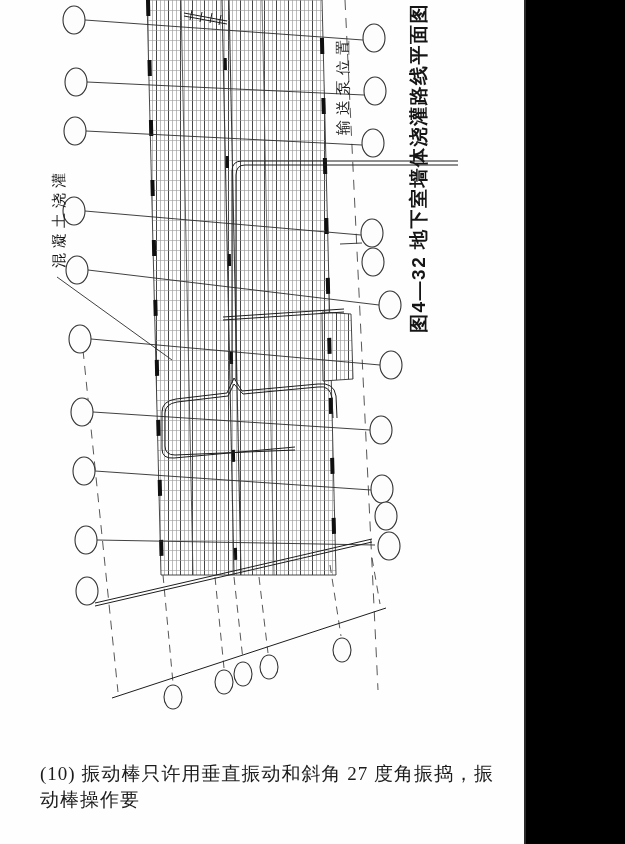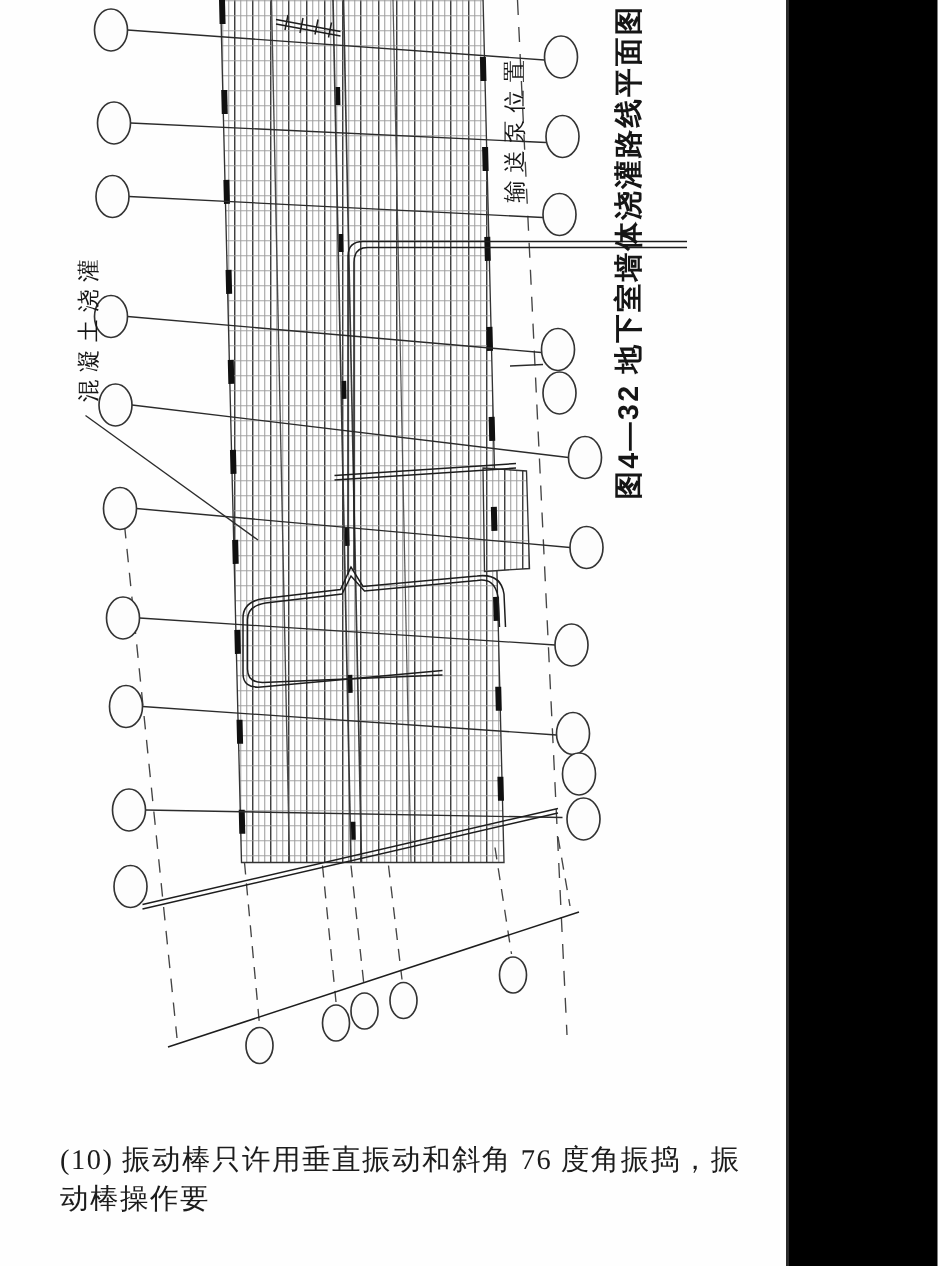--- a/index.html
+++ b/index.html
@@ -133,16 +133,16 @@
       <use href="#bubsm" x="342" y="650"></use>
     </g>
 
     <text class="vlabel" transform="translate(348,135) rotate(-90)">输送泵位置</text>
 
     <text class="vlabel" transform="translate(64,268) rotate(-90)">混凝土浇灌</text>
 
     <text class="vtitle" transform="translate(425,333) rotate(-90)">图4—32 地下室墙体浇灌路线平面图</text>
   </svg>
 
-  <div class="caption">(10) 振动棒只许用垂直振动和斜角 76 度角振捣，振动棒操作要</div>
+  <div class="caption">(10) 振动棒只许用垂直振动和斜角 27 度角振捣，振动棒操作要</div>
 
   <div class="scan-bar"></div>
 </div>
 
 </body></html>

